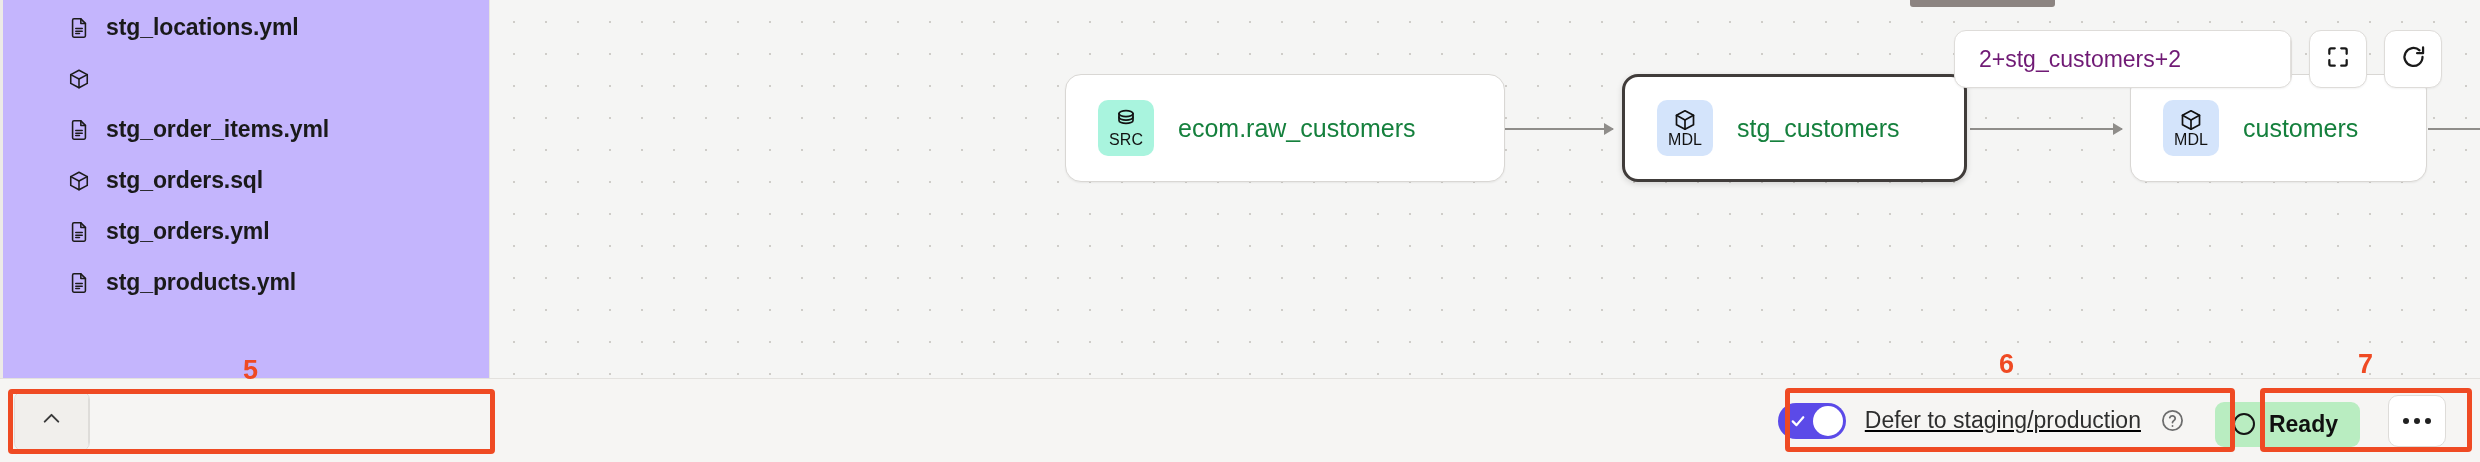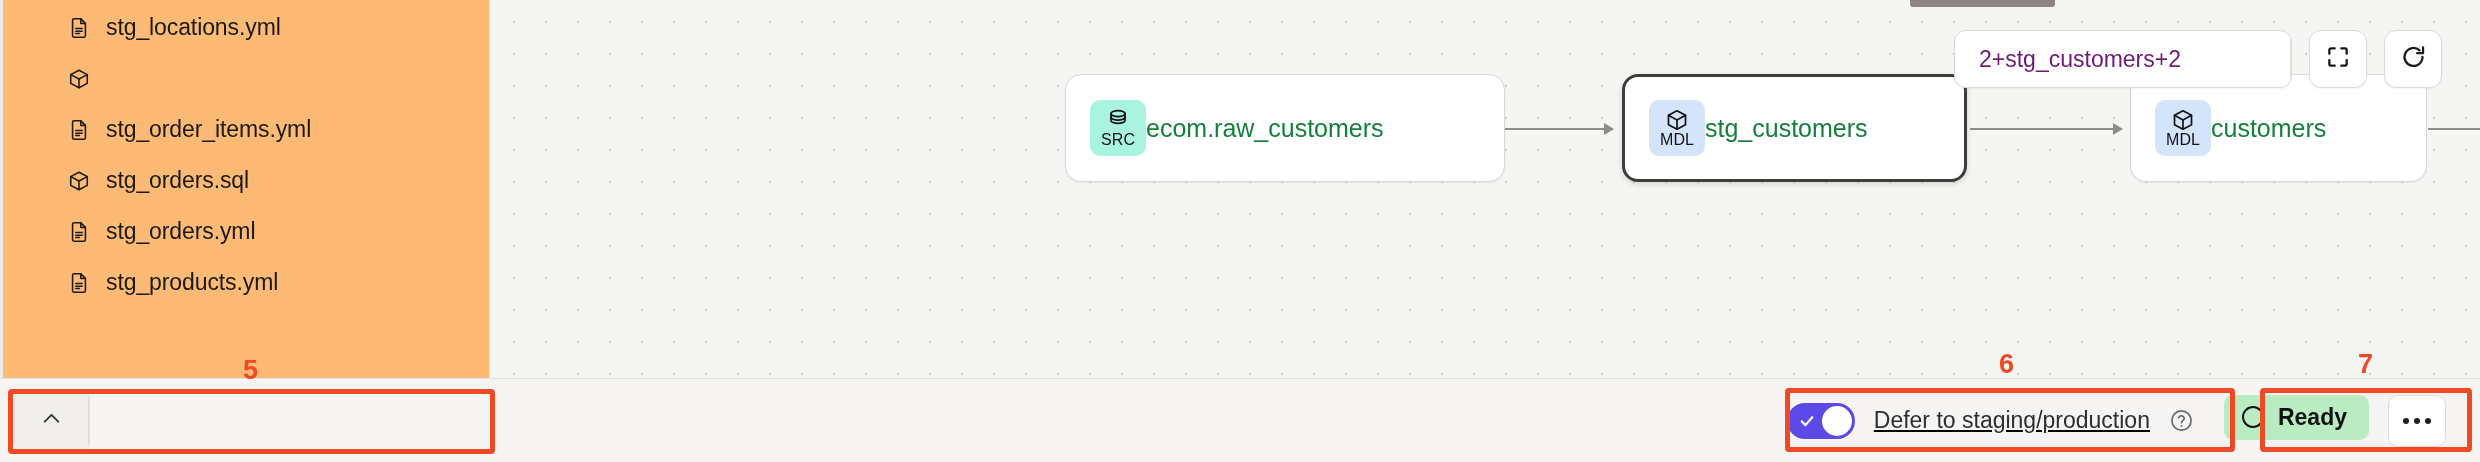--- a/index.html
+++ b/index.html
@@ -28,24 +28,25 @@
     height: 378px;
     width: 100%;
     position: relative;
   }
 
   
   .sidebar {
     width: 490px;
     flex: 0 0 490px;
     height: 100%;
-    background: #fdba74;
+    background: #c4b5fd;
     border-right: 1px solid #e6e4e1;
     position: relative;
     overflow: hidden;
+    font-weight: bold;
   }
   .sidebar-scroll-edge {
     position: absolute;
     left: 0; top: 0; bottom: 0;
     width: 3px;
     background: #eceae7;
   }
   .file-list {
     padding-top: 2px;
     list-style: none;
@@ -170,21 +171,22 @@
   }
   .node {
     position: absolute;
     top: 74px;
     height: 108px;
     background: #ffffff;
     border: 1px solid #d9d7d4;
     border-radius: 16px;
     display: flex;
     align-items: center;
-    padding-left: 24px;
+    padding-left: 32px;
+    gap: 24px;
     box-shadow: 0 1px 2px rgba(0,0,0,0.06);
     z-index: 3;
     cursor: pointer;
   }
   .node.selected {
     border: 3px solid #403c3a;
     box-shadow: 0 2px 6px rgba(0,0,0,0.14);
   }
   .node-badge {
     width: 56px;
@@ -320,22 +322,22 @@
   }
   .help-icon {
     display: flex;
     align-items: center;
     color: #6d6d6d;
     cursor: pointer;
   }
 
   .ready-block {
     display: flex;
-    align-items: flex-start;
-    gap: 19px;
+    align-items: flex-end;
+    gap: 28px;
     padding: 8px 10px 8px 14px;
   }
   .ready-badge {
     display: flex;
     align-items: center;
     gap: 14px;
     background: #b9edc1;
     border-radius: 9px;
     padding: 9px 22px 9px 18px;
     cursor: pointer;

